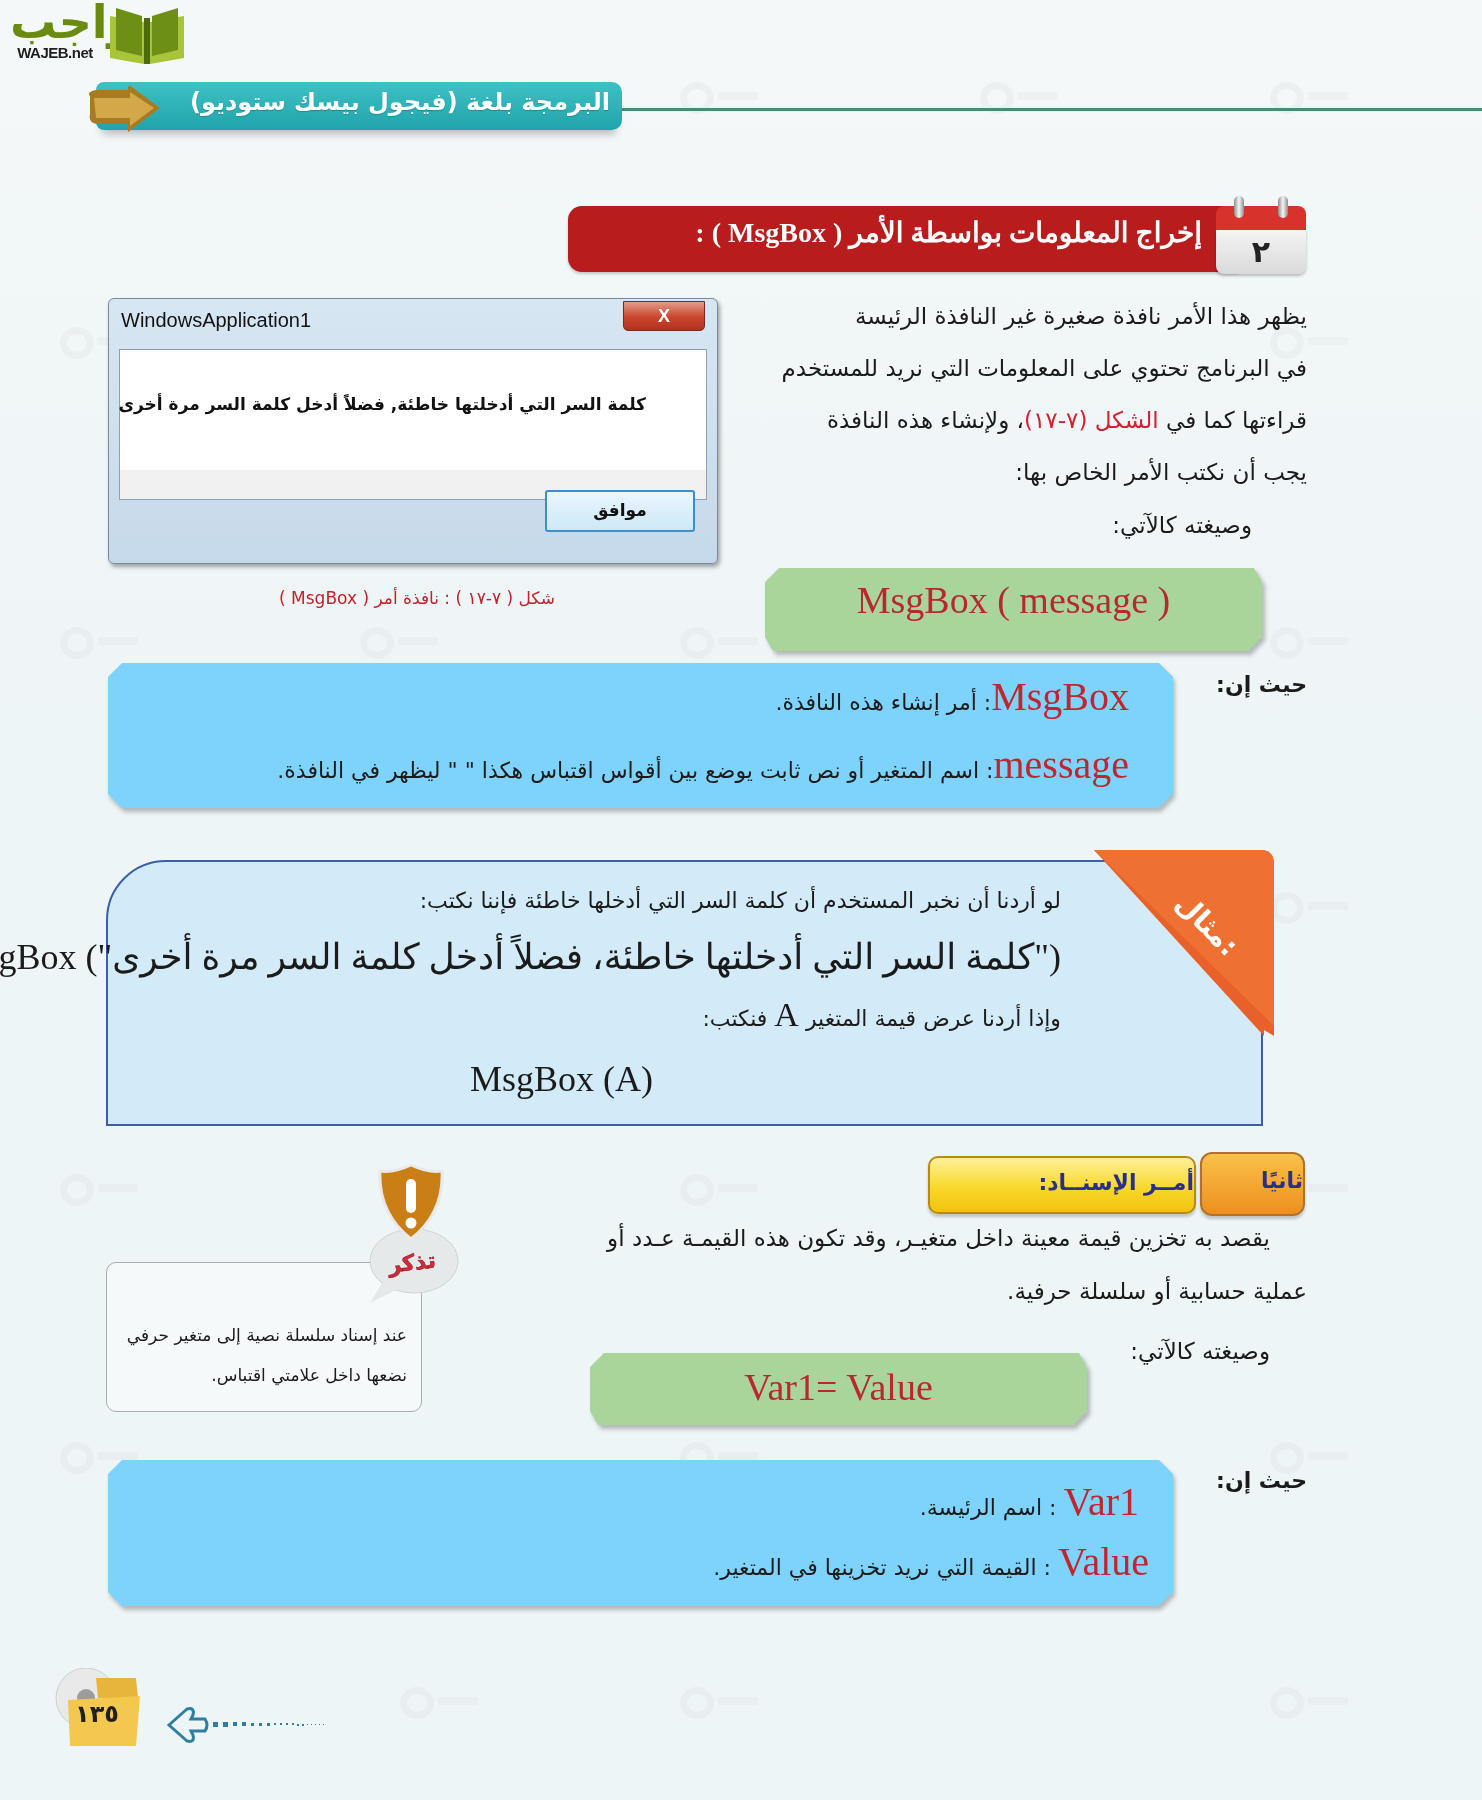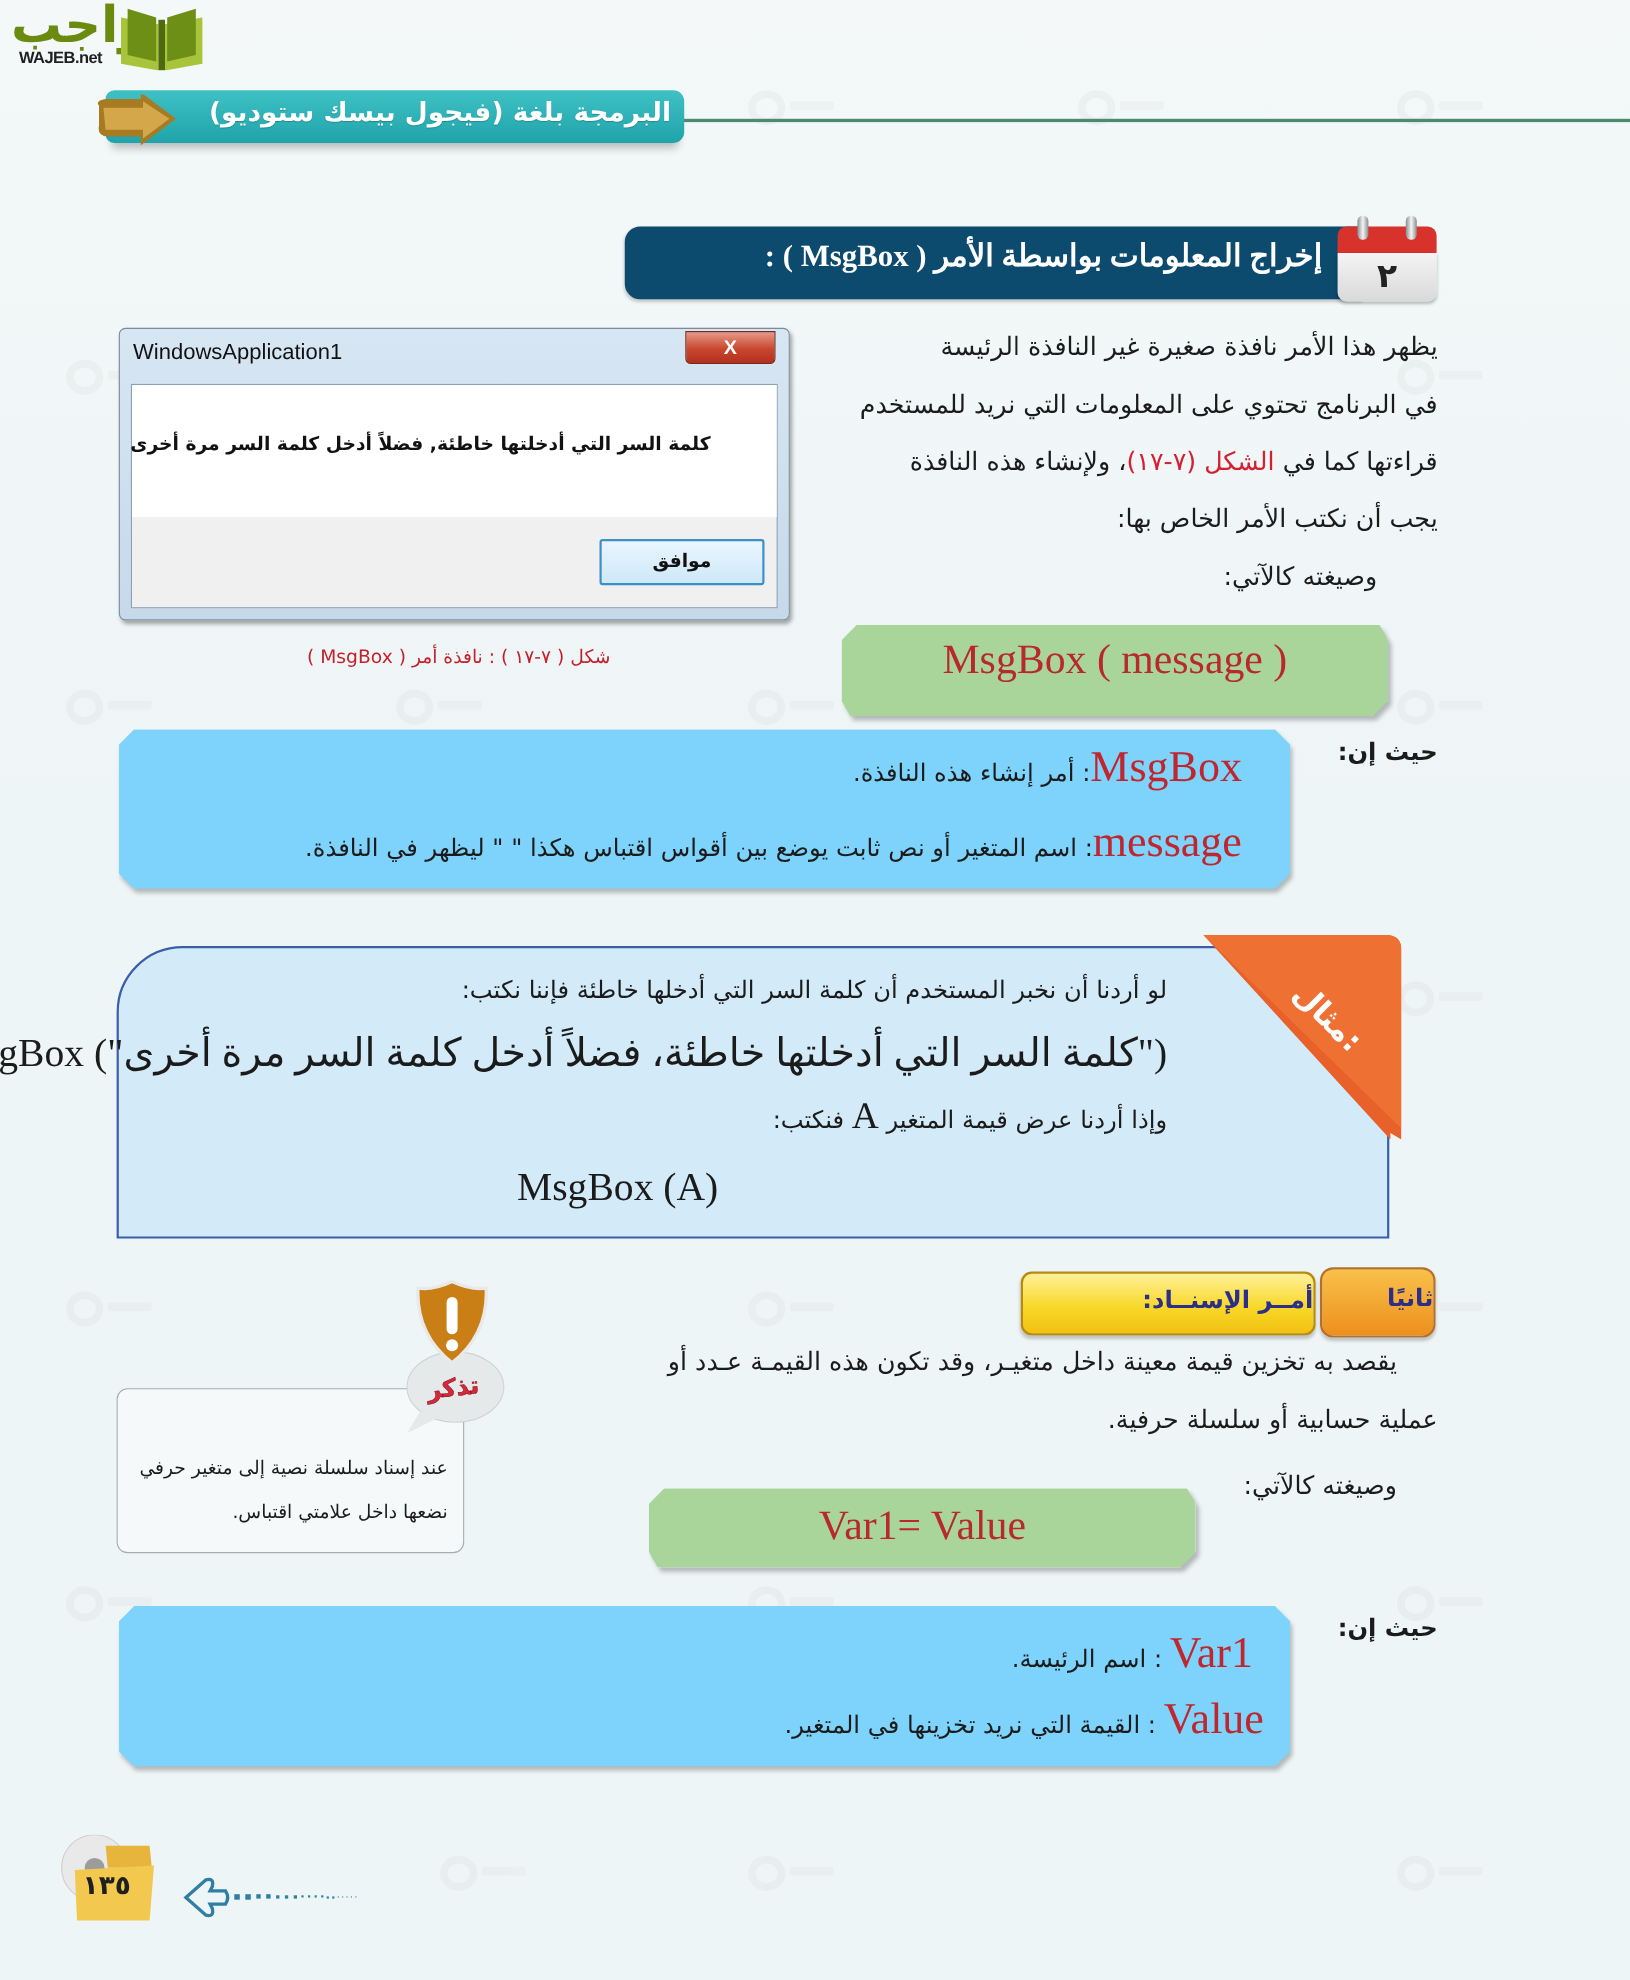--- a/index.html
+++ b/index.html
@@ -24,37 +24,37 @@
   .logo-sub { left: 10px; top: 44px; width: 90px; text-align: center; color: #1f1f1f; font-weight: bold; font-size: 15px; font-family: "Liberation Sans", sans-serif; letter-spacing: -0.5px; }
   .logo-book { left: 106px; top: 6px; width: 82px; height: 58px; }
 
   
   .chapter-line { left: 620px; top: 108px; width: 862px; height: 3px; background: #4d8a72; }
   .chapter-banner { left: 96px; top: 82px; width: 526px; height: 48px; background: linear-gradient(180deg, #3fc1c4 0%, #1fa4ab 100%); border-radius: 8px 10px 10px 8px; box-shadow: 0 10px 8px -6px rgba(0,0,0,.25); }
   .chapter-title { right: 12px; top: 6px; color: #fff; font-weight: bold; font-size: 24px; white-space: nowrap; text-shadow: 0 1px 1px rgba(0,0,0,.2); }
   .chapter-arrow { left: 84px; top: 86px; width: 80px; height: 50px; }
 
   
-  .sec-header { left: 568px; top: 206px; width: 670px; height: 66px; background: #0c4a6e; border-radius: 14px 0 0 14px; box-shadow: 0 2px 3px rgba(0,0,0,.2); }
+  .sec-header { left: 568px; top: 206px; width: 670px; height: 66px; background: #b91c1c; border-radius: 14px 0 0 14px; box-shadow: 0 2px 3px rgba(0,0,0,.2); }
   .sec-header-title { right: 36px; top: 10px; color: #fff; font-weight: bold; font-size: 28px; white-space: nowrap; }
   .calendar { left: 1216px; top: 196px; width: 90px; height: 78px; }
   .cal-top { position: absolute; left: 0; top: 10px; width: 90px; height: 24px; background: #d8322c; border-radius: 8px 8px 0 0; }
   .cal-body { position: absolute; left: 0; top: 34px; width: 90px; height: 44px; background: linear-gradient(180deg,#f4f4f4,#d9d9d9); border-radius: 0 0 8px 8px; box-shadow: 0 2px 3px rgba(0,0,0,.25); }
   .cal-ring { position: absolute; top: 0; width: 10px; height: 22px; border-radius: 5px; background: linear-gradient(90deg,#8c8c8c,#f4f4f4,#8c8c8c); }
   .cal-num { position: absolute; left: 0; top: 34px; width: 90px; text-align: center; font-size: 30px; font-weight: bold; color: #222; line-height: 44px; }
 
   
   .para { right: 175px; width: 580px; font-size: 23px; line-height: 52px; text-align: justify; text-align-last: right; }
   .red { color: #d42030; }
 
   
   .win { left: 108px; top: 298px; width: 610px; height: 266px; border: 1px solid #7a8a99; border-radius: 6px; background: linear-gradient(180deg,#d7e6f3 0%,#c6d9ea 100%); box-shadow: 2px 3px 4px rgba(0,0,0,.35); }
   .win-title { left: 12px; top: 10px; font-family: "Liberation Sans", sans-serif; font-size: 20px; color: #111; }
   .win-close { left: 514px; top: 2px; width: 82px; height: 30px; background: linear-gradient(180deg,#e49a8a 0%,#c9462e 55%,#b2301e 100%); border: 1px solid #7a2a1a; border-radius: 0 0 5px 5px; color: #fff; font-family: "Liberation Sans", sans-serif; font-weight: bold; font-size: 18px; text-align: center; line-height: 28px; }
-  .win-client { left: 10px; top: 50px; width: 588px; height: 204px; border: 1px solid #8aa0b4; background: #f0f0f0; }
+  .win-client { left: 10px; top: 50px; width: 588px; height: 151px; border: 1px solid #8aa0b4; background: #f0f0f0; }
   .win-msg-area { position: absolute; left: 0; top: 0; width: 100%; height: 120px; background: #fff; }
   .win-msg { position: absolute; right: 60px; top: 44px; font-size: 17px; font-weight: bold; white-space: nowrap; color: #111; }
   .win-ok { position: absolute; left: 425px; top: 140px; width: 150px; height: 42px; border: 2px solid #3c8fc9; border-radius: 3px; background: linear-gradient(180deg,#eaf6fd 0%,#cde8f8 100%); font-size: 17px; font-weight: bold; text-align: center; line-height: 36px; color: #111; }
 
   .caption { left: 220px; top: 588px; width: 335px; text-align: right; color: #c4222b; font-size: 17px; white-space: nowrap; }
 
   
   .green-box { background: #a9d59a; border-radius: 10px 0 10px 0; clip-path: polygon(14px 0, calc(100% - 8px) 0, 100% 14px, 100% calc(100% - 14px), calc(100% - 14px) 100%, 8px 100%, 0 calc(100% - 14px), 0 14px); box-shadow: 4px 5px 0 #ffffff; }
   .green-wrap { filter: drop-shadow(3px 4px 2px rgba(0,0,0,.25)); }
   .formula { color: #b8282e; font-size: 38px; text-align: center; white-space: nowrap; }

